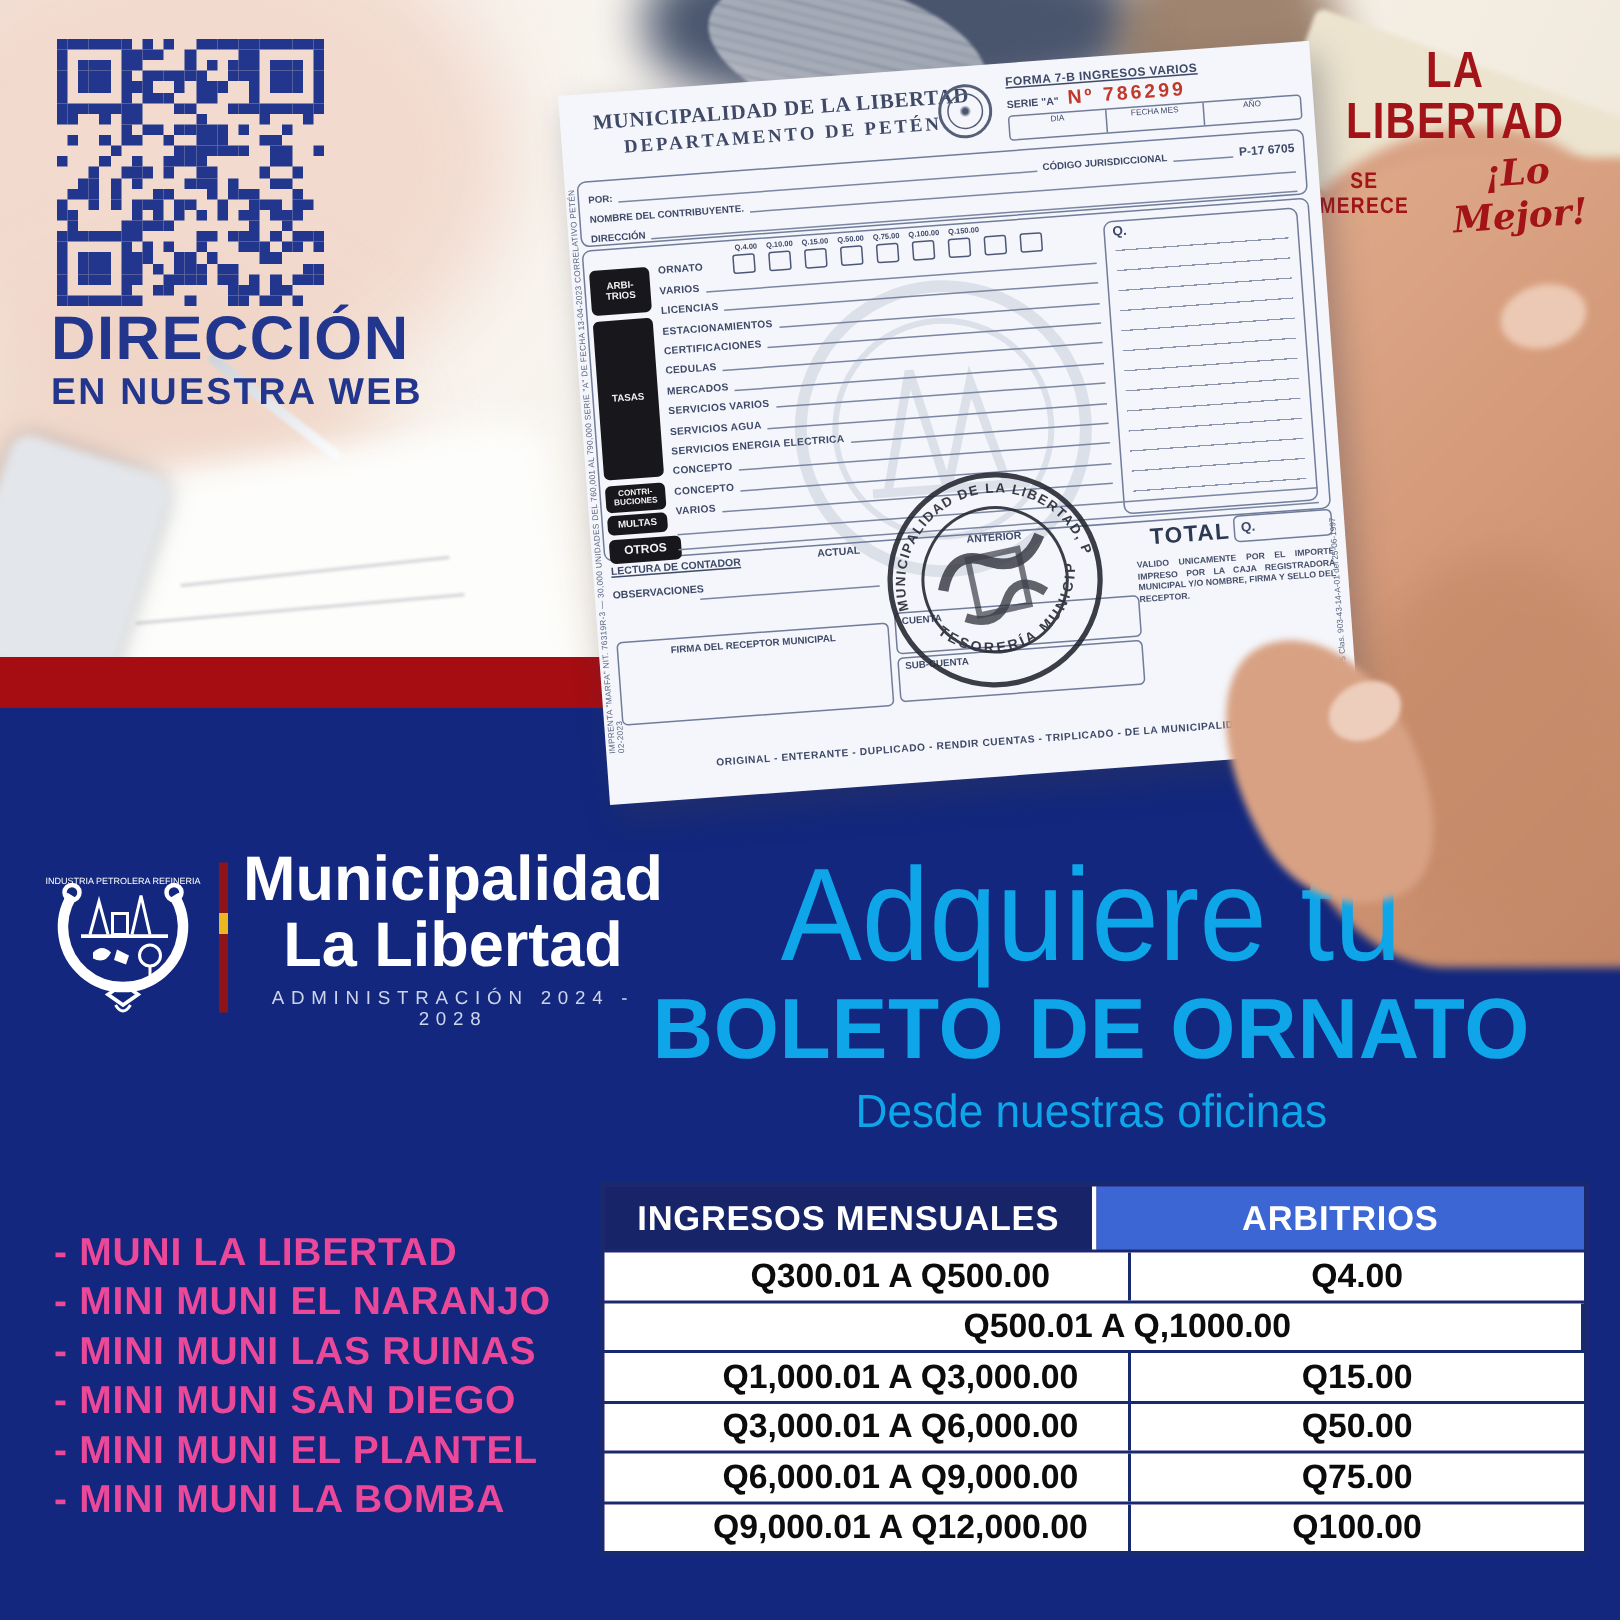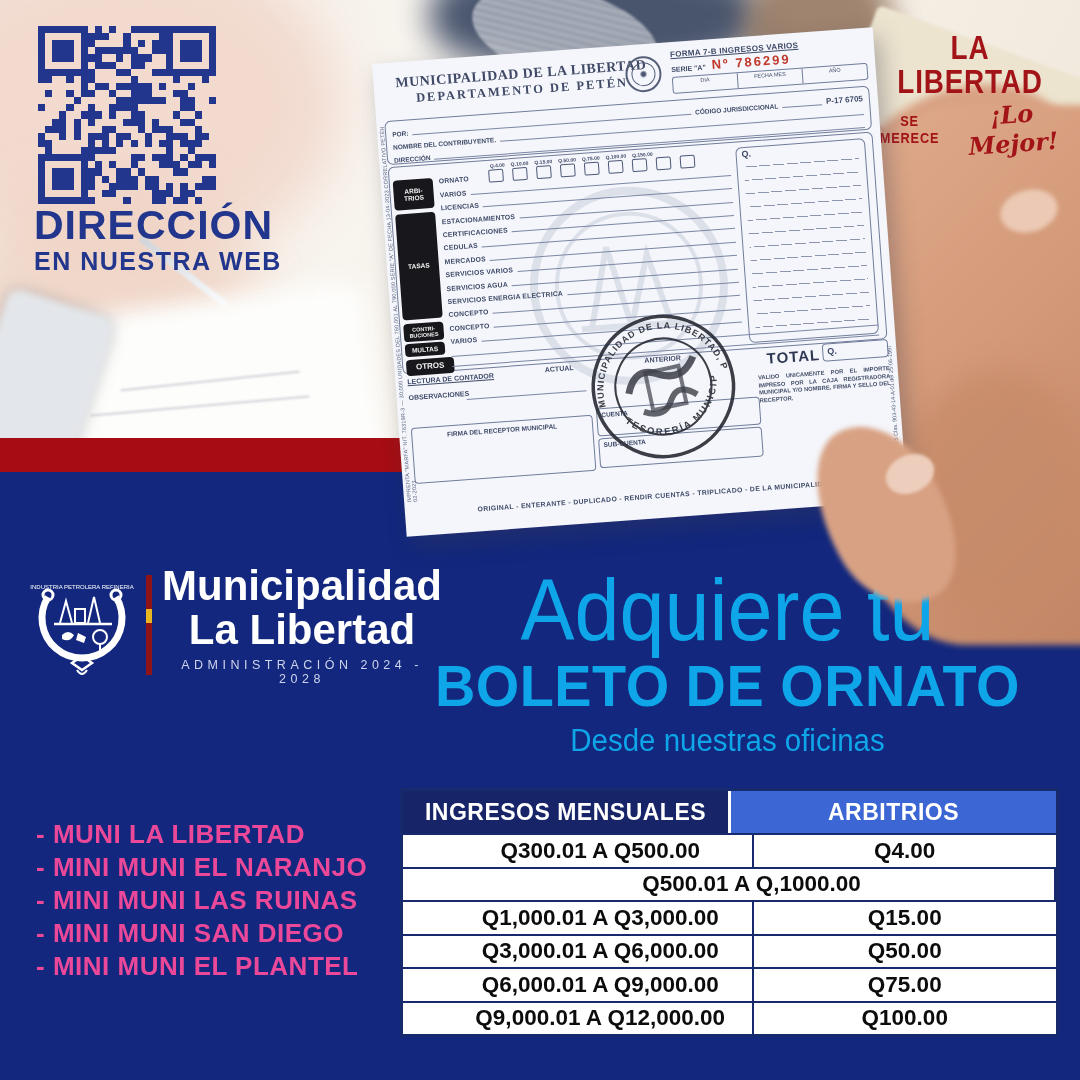--- a/index.html
+++ b/index.html
@@ -1040,20 +1040,21 @@
     <div class="h2">BOLETO DE ORNATO</div>
     <div class="h3">Desde nuestras oficinas</div>
   </div>
 
   <div class="offices">
     <div>- MUNI LA LIBERTAD</div>
     <div>- MINI MUNI EL NARANJO</div>
     <div>- MINI MUNI LAS RUINAS</div>
     <div>- MINI MUNI SAN DIEGO</div>
     <div>- MINI MUNI EL PLANTEL</div>
+    <div>- MINI MUNI LA BOMBA</div>
   </div>
 
   <div class="rate-table">
     <div class="rt-header">
       <div class="hcell h-left">INGRESOS MENSUALES</div>
       <div class="hcell h-right">ARBITRIOS</div>
     </div>
     <div class="rt-row">
       <div class="cell c-left">Q300.01 A Q500.00</div>
       <div class="cell">Q4.00</div>

